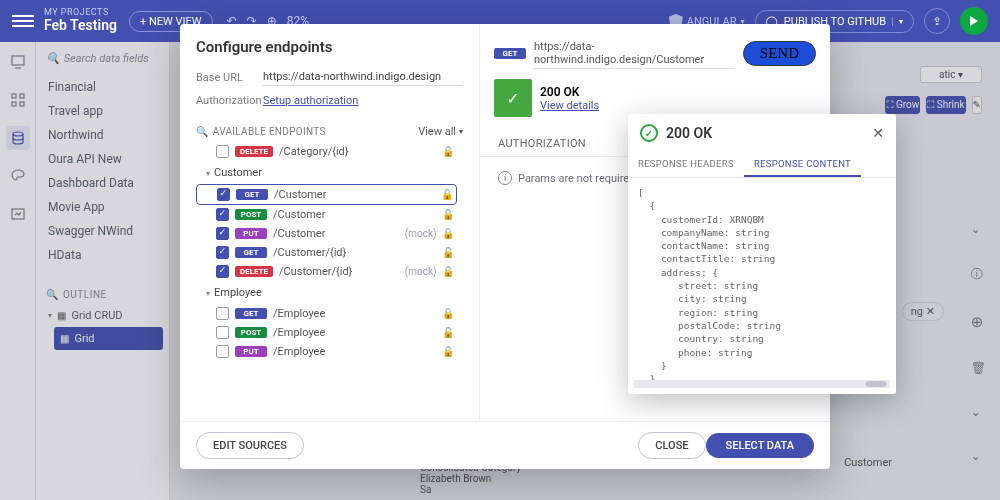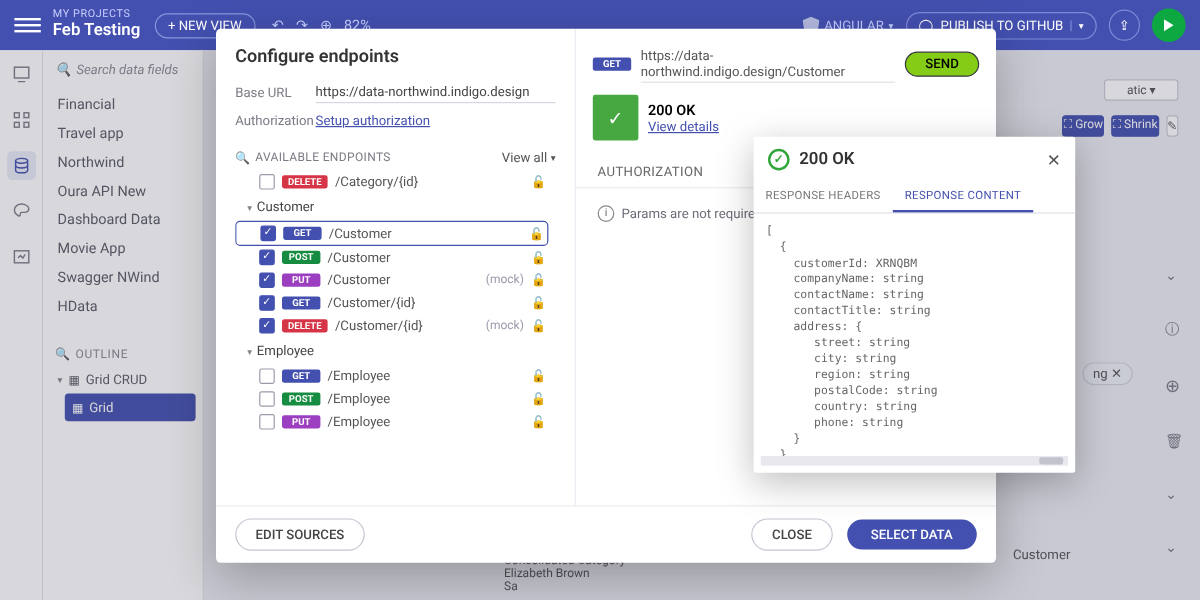--- a/index.html
+++ b/index.html
@@ -70,28 +70,28 @@
 .method.GET { background: #4350af; }
 .method.POST { background: #158c3f; }
 .method.PUT { background: #9b3fc0; }
 .method.DELETE { background: #d63447; }
 .ep-path { color: #555; flex: 1; }
 .mock { color: #9a9bab; font-size: 10px; }
 .lock { color: #9aa05a; font-size: 10px; }
 .modal-right { flex: 1; display: flex; flex-direction: column; }
 .req-bar { display: flex; align-items: center; gap: 8px; padding: 14px 14px 10px; font-size: 11px; }
 .req-bar .url { flex: 1; color: #555; border-bottom: 1px solid #e0e0e8; padding: 2px 0; }
-.send-btn { border: 1px solid #373743; border-radius: 14px; background: #84cc16; padding: 3px 16px; font-size: 11px; cursor: pointer; font-weight: 500; }
+.send-btn { border: 1px solid #373743; border-radius: 14px; background: #1d4ed8; padding: 3px 16px; font-size: 15px; cursor: pointer; font-weight: 500; font-family: Liberation Serif, serif; }
 .status-box { display: flex; align-items: center; margin: 0 14px; }
 .status-check { width: 38px; height: 38px; background: #47a842; display: flex; align-items: center; justify-content: center; color: #fff; border-radius: 2px; margin-right: 8px; }
 .status-text .s { font-size: 12px; font-weight: 600; }
 .status-text .d { font-size: 11px; color: #4350af; text-decoration: underline; cursor: pointer; }
 .auth-head { font-size: 11px; letter-spacing: .3px; color: #666; padding: 20px 18px 6px; border-bottom: 1px solid #ececf2; }
 .params-msg { display: flex; align-items: center; gap: 6px; padding: 14px 18px; font-size: 11px; color: #6b6c77; }
-.modal-footer { border-top: 1px solid #ececf2; padding: 10px 16px; display: flex; align-items: center; gap: 12px; }
+.modal-footer { border-top: 1px solid #ececf2; padding: 10px 16px; display: flex; align-items: center; gap: 0; }
 .foot-btn { border-radius: 16px; font-size: 11px; padding: 6px 16px; cursor: pointer; font-weight: 500; }
 .foot-btn.ghost { border: 1px solid #c4c6d2; background: #fff; color: #444; }
 .foot-btn.primary { background: #4350af; color: #fff; border: none; padding: 6px 20px; }
 
 
 .popover { position: absolute; top: 114px; left: 628px; width: 268px; height: 280px; background: #fff; box-shadow: 0 8px 30px rgba(0,0,0,.25); border-radius: 2px; display: flex; flex-direction: column; font-size: 11px; }
 .pop-head { display: flex; align-items: center; padding: 10px 12px; gap: 8px; }
 .pop-head .chk { width: 18px; height: 18px; border: 2px solid #2fa53a; border-radius: 50%; display: flex; align-items: center; justify-content: center; color: #2fa53a; font-size: 10px; font-weight: 700; }
 .pop-head .t { font-size: 14px; font-weight: 600; color: #333; }
 .pop-close { margin-left: auto; cursor: pointer; color: #555; font-size: 14px; }

